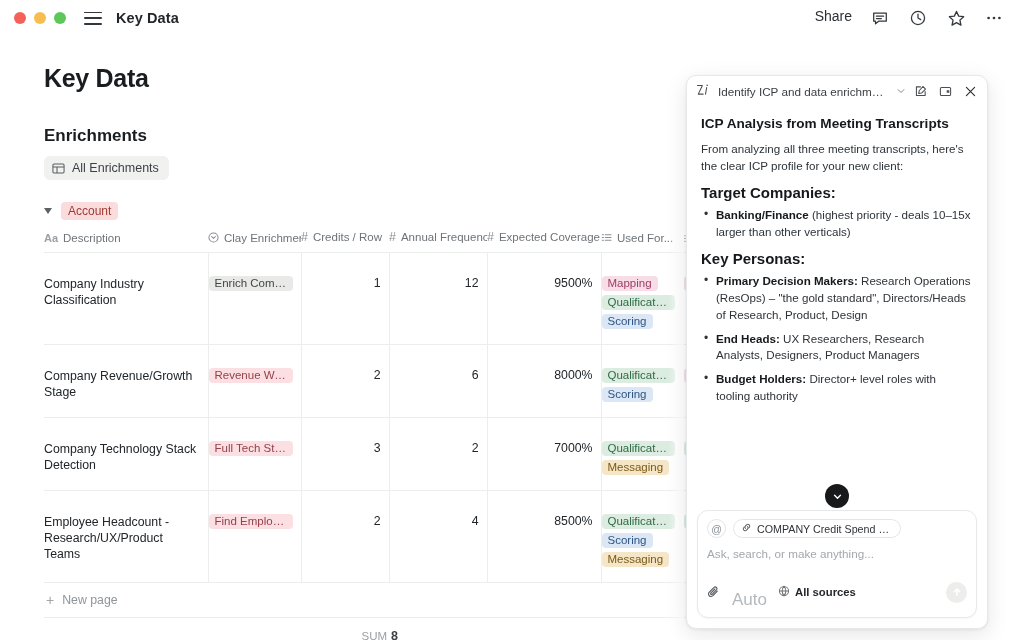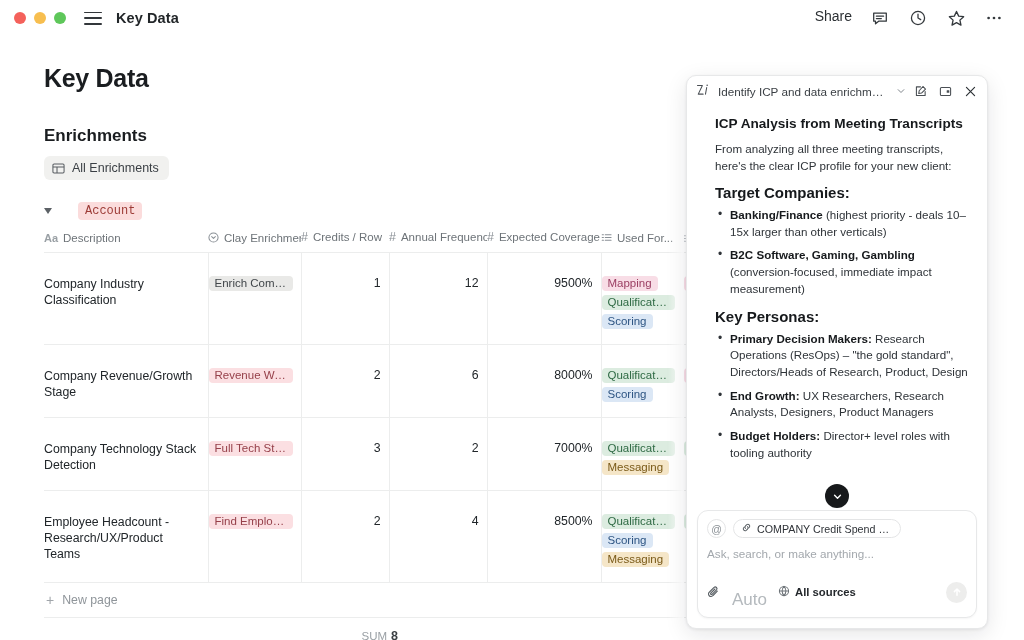--- a/index.html
+++ b/index.html
@@ -55,21 +55,21 @@
     display: inline-flex; align-items: center; gap: 7px;
     margin-top: 10px;
     background: #f1f1ef; border-radius: 6px;
     padding: 5px 10px 5px 8px;
     font-size: 12.5px; color: #3a3f44; font-weight: 500;
     cursor: pointer;
   }
   .view-chip svg { display:block; }
 
   
-  .group-head { display: flex; align-items: center; gap: 26px; margin-top: 22px; font-family: Liberation Mono, monospace; }
+  .group-head { display: flex; align-items: center; gap: 9px; margin-top: 22px; }
   .caret { width: 0; height: 0; border-left: 4.5px solid transparent; border-right: 4.5px solid transparent;
            border-top: 6px solid #5c6166; cursor: pointer; }
   .group-tag { font-size: 12px; font-weight: 500; padding: 2px 7px; border-radius: 4px; }
   .tag-account { background: #fbdcdc; color: #9d3b36; }
   .tag-contact { background: #e3dcf5; color: #4f3c8c; }
 
   
   table.db { width: 100%; border-collapse: collapse; table-layout: fixed; margin-top: 11px; }
   table.db col.c-desc { width: 164px; }
   table.db col.c-clay { width: 93px; }
@@ -147,21 +147,21 @@
   .panel-head-title {
     font-size: 11.7px; color: #3a3f44; white-space: nowrap; overflow: hidden;
     text-overflow: ellipsis; max-width: 172px;
   }
   .chev { flex: none; }
   .panel-head-actions { margin-left: auto; display: flex; align-items: center; gap: 11px; }
   .pa { cursor: pointer; width: 14px; height: 14px; display: flex; align-items: center; justify-content: center; }
 
   .panel-body {
     flex: 1; overflow: hidden; position: relative;
-    padding: 10px 14px 0 28px;
+    padding: 10px 14px 0 14px;
   }
   .panel-body h2 { font-size: 13.6px; font-weight: 700; color: #16191c; margin-bottom: 9px; }
   .panel-body p  { font-size: 11.6px; line-height: 1.47; color: #2e3338; margin-bottom: 10px; }
   .panel-body .lead-label { font-weight: 700; font-size: 15px; color: #16191c; margin-bottom: 6px; }
   .panel-body ul { list-style: none; margin: 0 0 10px 0; }
   .panel-body li {
     position: relative; padding-left: 15px; margin-bottom: 7px;
     font-size: 11.6px; line-height: 1.44; color: #2e3338;
   }
   .panel-body li::before {
@@ -480,27 +480,26 @@
     </span>
   </div>
 
   <div class="panel-body">
     <h2>ICP Analysis from Meeting Transcripts</h2>
     <p>From analyzing all three meeting transcripts, here's the clear ICP profile for your new client:</p>
 
     <div class="lead-label">Target Companies:</div>
     <ul>
       <li><b>Banking/Finance</b><span> (highest priority - deals 10–15x larger than other verticals)</span></li>
-      <li><b>B2C Software, Gaming, Gambling</b><span> (conversion-focused, immediate impact measurement)</span></li>
     </ul>
 
     <div class="lead-label">Key Personas:</div>
     <ul>
       <li><b>Primary Decision Makers:</b><span> Research Operations (ResOps) – "the gold standard", Directors/Heads of Research, Product, Design</span></li>
-      <li><b>End Growth:</b><span> UX Researchers, Research Analysts, Designers, Product Managers</span></li>
+      <li><b>End Heads:</b><span> UX Researchers, Research Analysts, Designers, Product Managers</span></li>
       <li><b>Budget Holders:</b><span> Director+ level roles with tooling authority</span></li>
     </ul>
 
     <div class="fade-last"></div>
     <div class="scroll-down">
       <svg width="11" height="11" viewBox="0 0 12 12" fill="none" stroke="#ffffff" stroke-width="1.5" stroke-linecap="round" stroke-linejoin="round">
         <path d="M2.8 4.6L6 7.8l3.2-3.2"></path>
       </svg>
     </div>
   </div>

